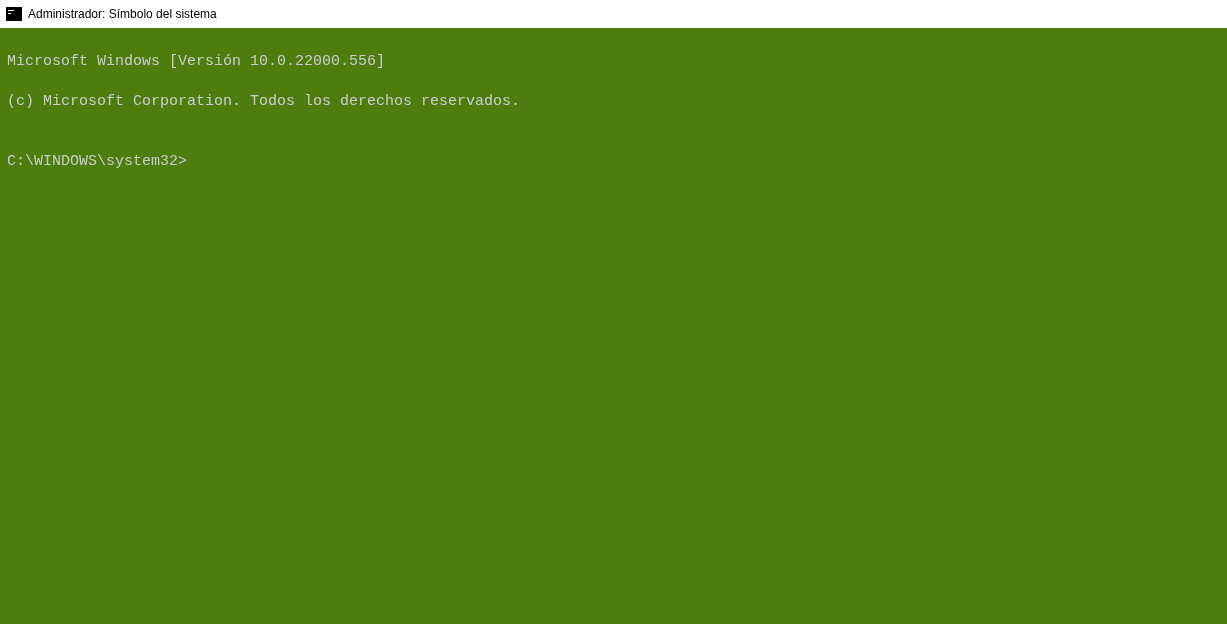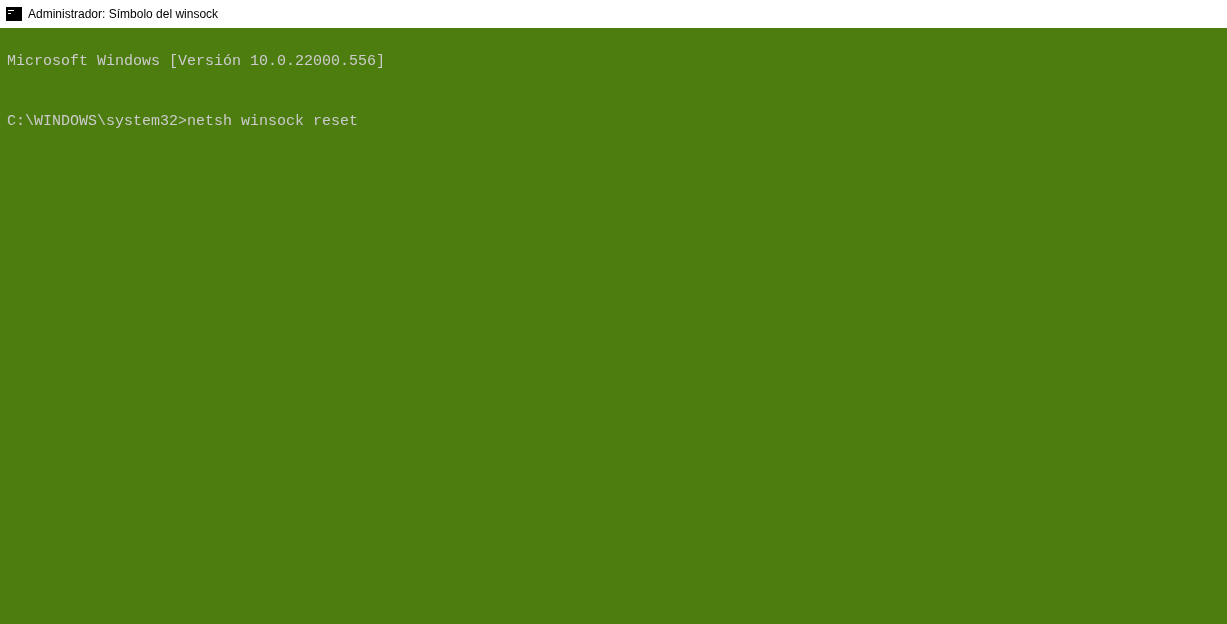--- a/index.html
+++ b/index.html
@@ -73,20 +73,21 @@
     .prompt-line {
       display: flex;
       align-items: flex-end;
     }
   </style>
 </head>
 <body>
 
 <div class="title-bar">
   <div class="title-icon"></div>
-  <span class="title-text">Administrador: Símbolo del winsock</span>
+  <span class="title-text">Administrador: Símbolo del sistema</span>
 </div>
 
 <div class="terminal">
 <span class="terminal-line">Microsoft Windows [Versión 10.0.22000.556]</span>
+<span class="terminal-line">(c) Microsoft Corporation. Todos los derechos reservados.</span>
 <span class="terminal-line"></span>
-<span class="prompt-line"><span>C:\WINDOWS\system32&gt;</span><span>netsh winsock reset</span></span>
+<span class="prompt-line"><span>C:\WINDOWS\system32&gt;</span></span>
 </div>
 
 </body></html>

